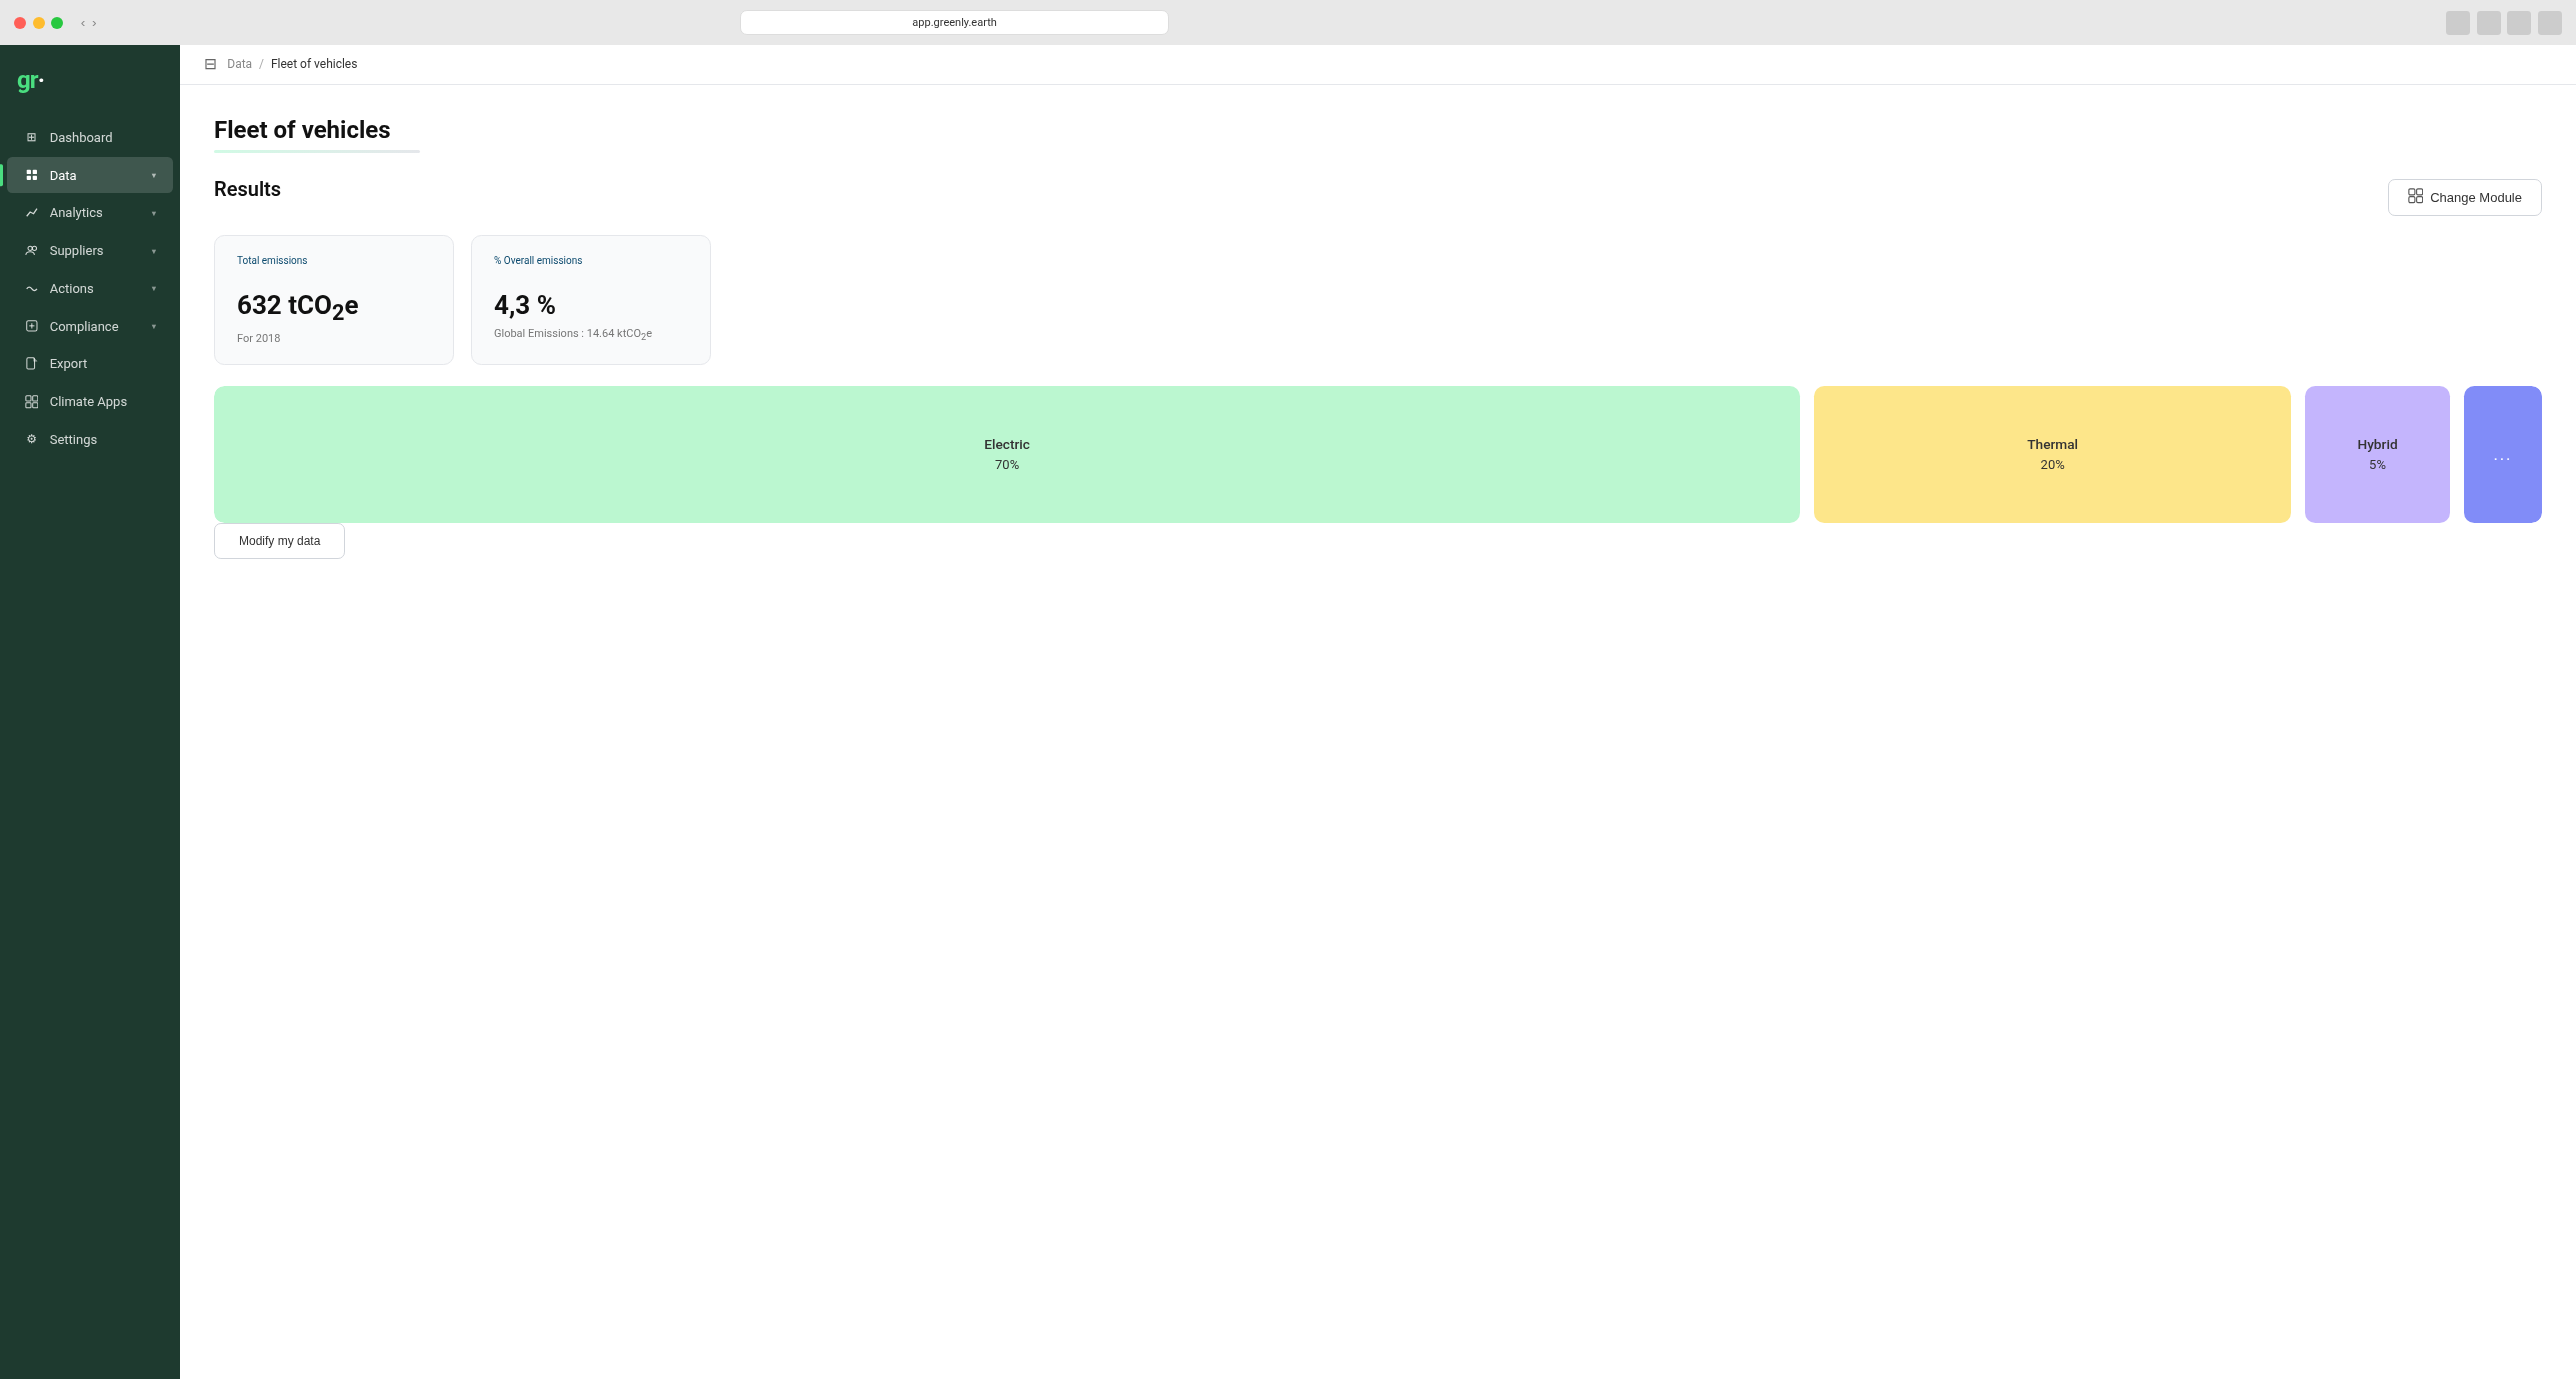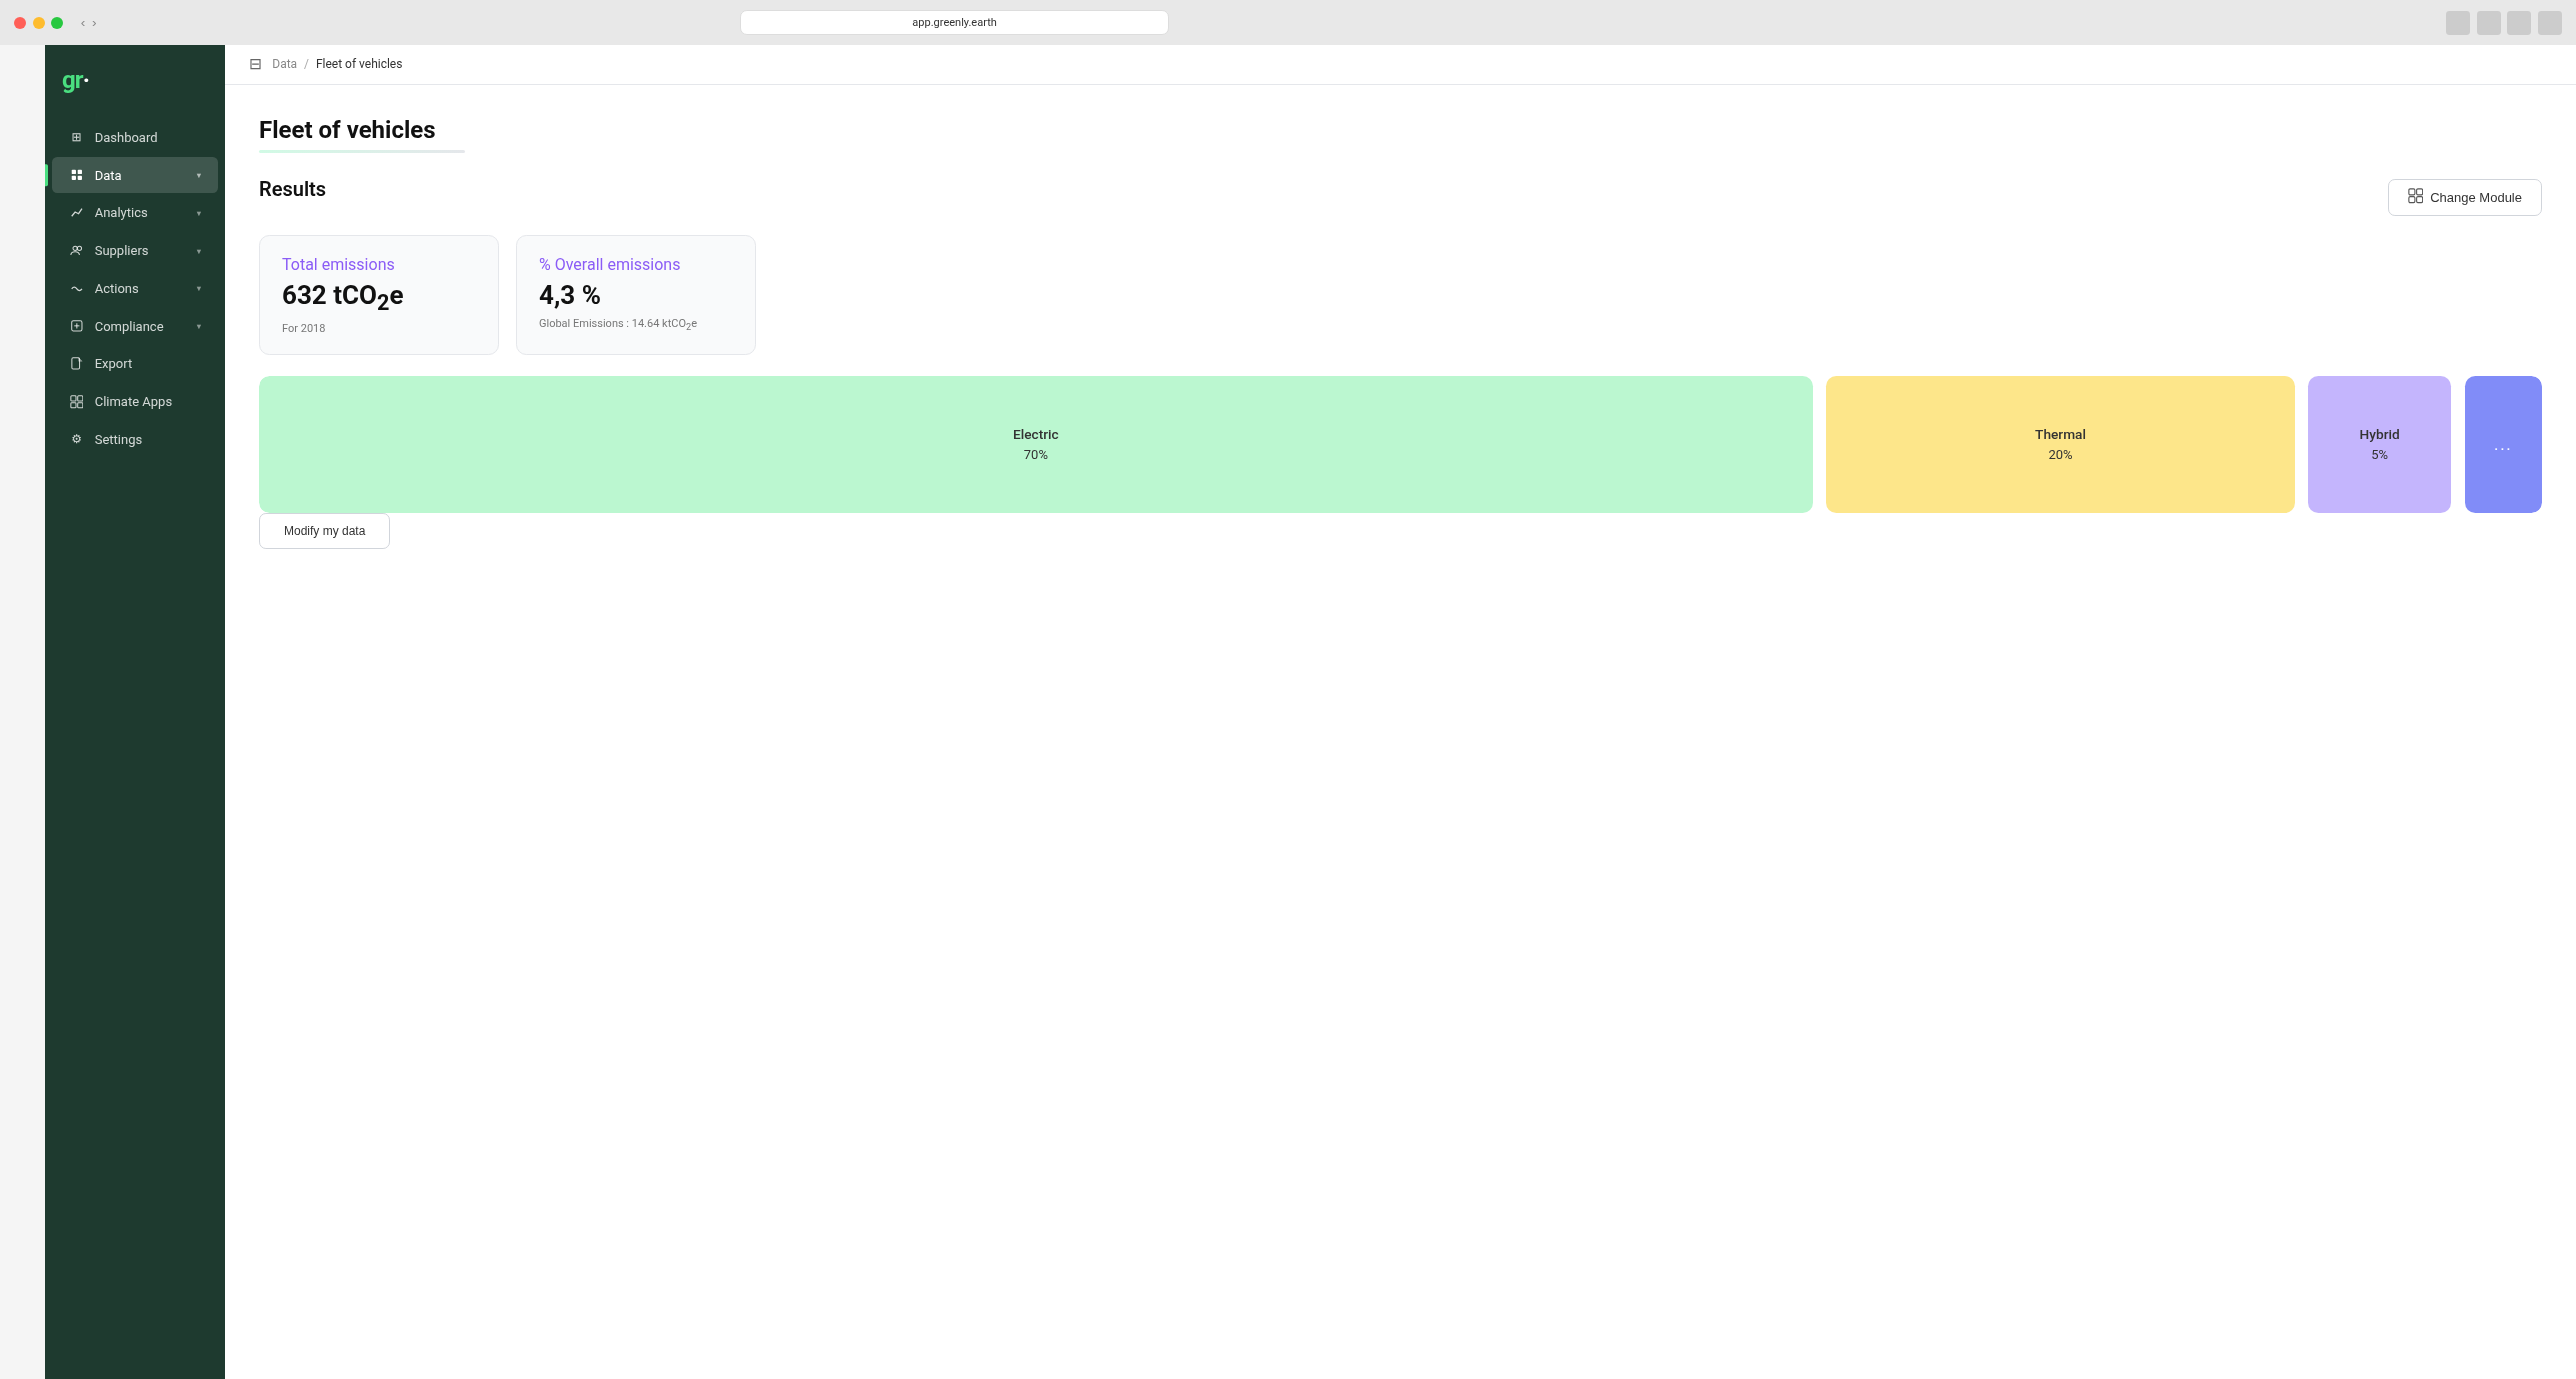--- a/index.html
+++ b/index.html
@@ -31,21 +31,21 @@
       padding: 5.2px 13.7px;
       font-size: 11px;
       color: #333;
       text-align: center;
       border: 0.9px solid #ddd;
     }
     .toolbar-icons { display: flex; gap: 6.9px; margin-left: auto; }
     .toolbar-icon { width: 24px; height: 24px; background: #ccc; border-radius: 3.4px; }
 
     
-    .app { display: flex; flex: 1; overflow: hidden; padding-left: 45px; }
+    .app { display: flex; flex: 1; overflow: hidden; }
 
     
     .sidebar {
       width: 180px;
       background: #1e3a2f;
       color: white;
       display: flex;
       flex-direction: column;
       flex-shrink: 0;
       padding: 0;
@@ -157,21 +157,21 @@
     .change-module-btn .icon { font-size: 13.7px; }
 
     .metrics-row { display: flex; gap: 17px; margin-bottom: 20.6px; }
     .metric-card {
       background: #f9fafb;
       border: 0.9px solid #e5e7eb;
       border-radius: 10.3px;
       padding: 19px 22px;
       min-width: 240px;
     }
-    .metric-label { font-size: 16px; color: #8b5cf6; margin-bottom: 6px; }
+    .metric-label { font-size: 10px; color: #0c4a6e; margin-bottom: 24px; }
     .metric-value { font-size: 26px; font-weight: 700; color: #111; margin-bottom: 6.9px; }
     .metric-sub { font-size: 11px; color: #777; }
 
     .vehicle-cards { display: flex; gap: 13.7px; border-radius: 10.3px; overflow: hidden; }
     .vehicle-card {
       display: flex;
       flex-direction: column;
       align-items: center;
       justify-content: center;
       border-radius: 10.3px;

